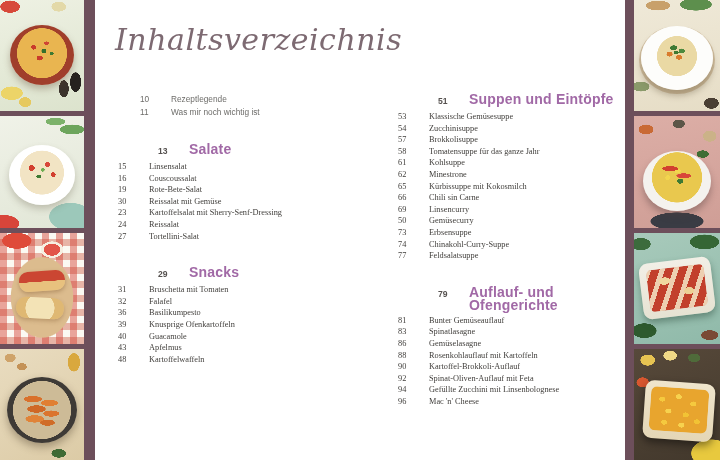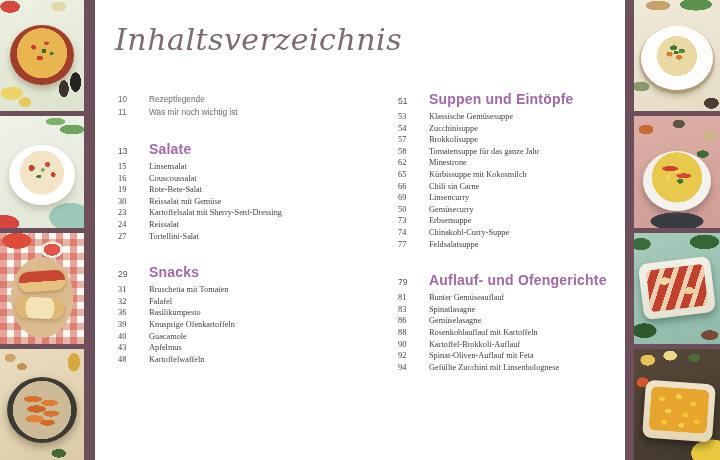--- a/index.html
+++ b/index.html
@@ -178,25 +178,25 @@
   .title{position:absolute;left:20px;top:22px;margin:0;
     font-family:"DejaVu Serif",serif;font-style:italic;font-weight:500;
     font-size:30px;color:#7d6a72;letter-spacing:.5px;}
   .col{position:absolute;top:93px;}
   .col-left{left:23px;width:272px;}
   .col-right{left:303px;width:225px;}
 
   .row{display:flex;align-items:baseline;}
   .row .num{flex:0 0 31px;}
   .row.intro{line-height:13px;font-size:8.3px;color:#6e6d6a;}
-  .row.intro .num{color:#6e6d6a;}
+  .row.intro .num{color:#6e6d6a;margin-left:22px;}
   .toc-section{margin-top:24px;}
   .col-right .toc-section:first-child{margin-top:0;}
   .row.heading{line-height:13px;margin-bottom:3px;}
-  .row.heading .num{font-size:8.6px;font-weight:normal;color:#55514f;}
+  .row.heading .num{font-size:8.6px;font-weight:bold;color:#55514f;margin-left:40px;}
   .row.heading .lbl{font-size:14px;font-weight:bold;color:#a169a6;letter-spacing:.2px;}
   .row.item{line-height:11.6px;}
   .row.item .num,.row.item .lbl{font-family:"Liberation Serif",serif;font-size:8.3px;color:#403e3b;}
 </style>
 </head>
 <body>
 
 <div class="page">
   <aside class="strip strip-left">
       <div class="photo photo--rice-salad"></div>
@@ -301,20 +301,24 @@
           </div>
           <div class="row item">
             <span class="num">57</span>
             <span class="lbl">Brokkolisuppe</span>
           </div>
           <div class="row item">
             <span class="num">58</span>
             <span class="lbl">Tomatensuppe für das ganze Jahr</span>
           </div>
           <div class="row item">
+            <span class="num">61</span>
+            <span class="lbl">Kohlsuppe</span>
+          </div>
+          <div class="row item">
             <span class="num">62</span>
             <span class="lbl">Minestrone</span>
           </div>
           <div class="row item">
             <span class="num">65</span>
             <span class="lbl">Kürbissuppe mit Kokosmilch</span>
           </div>
           <div class="row item">
             <span class="num">66</span>
             <span class="lbl">Chili sin Carne</span>
@@ -365,20 +369,24 @@
             <span class="num">90</span>
             <span class="lbl">Kartoffel-Brokkoli-Auflauf</span>
           </div>
           <div class="row item">
             <span class="num">92</span>
             <span class="lbl">Spinat-Oliven-Auflauf mit Feta</span>
           </div>
           <div class="row item">
             <span class="num">94</span>
             <span class="lbl">Gefüllte Zucchini mit Linsenbolognese</span>
+          </div>
+          <div class="row item">
+            <span class="num">96</span>
+            <span class="lbl">Mac 'n' Cheese</span>
           </div>
         </section>
       </div>
   </main>
 
   <aside class="strip strip-right">
       <div class="photo photo--vegetable-soup"></div>
       <div class="photo photo--vegetable-curry"></div>
       <div class="photo photo--lasagna"></div>
       <div class="photo photo--mac-and-cheese"></div>

